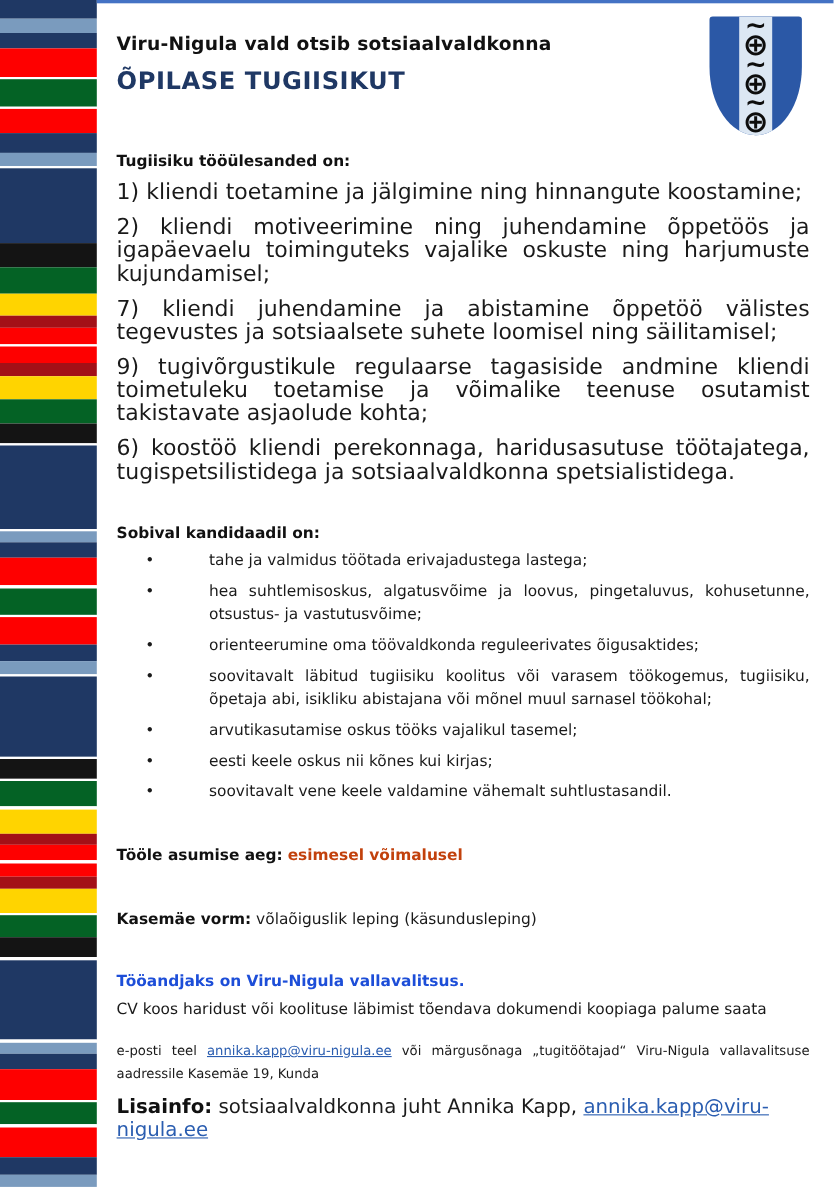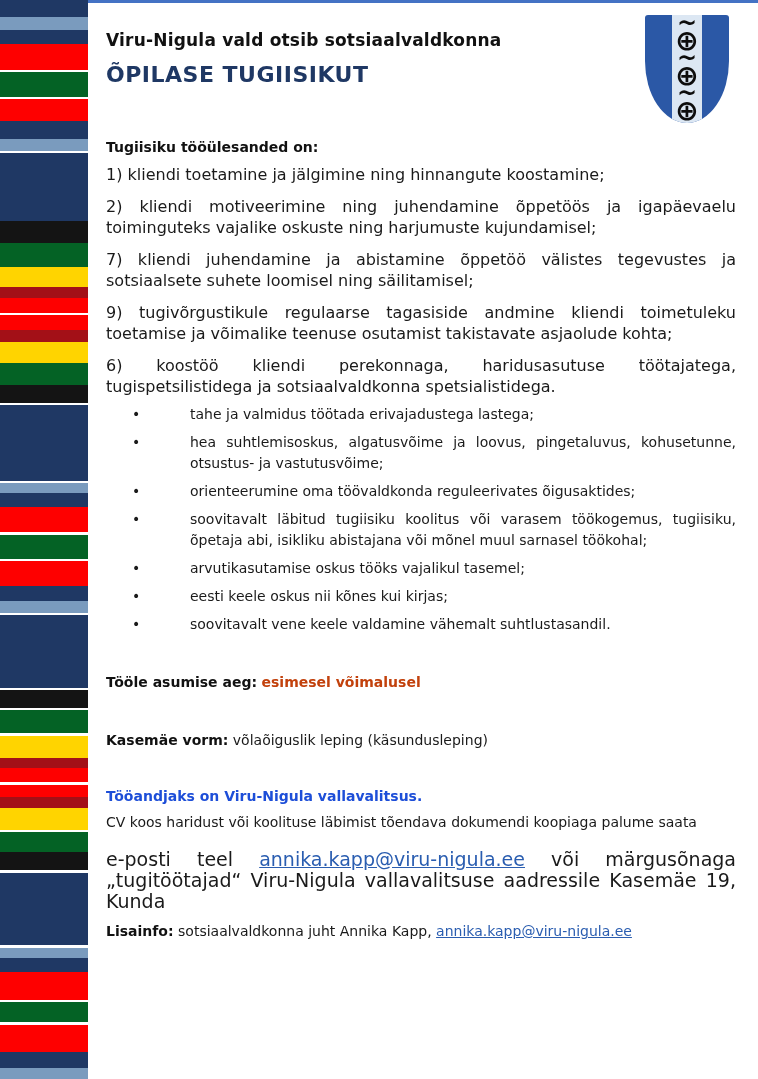--- a/index.html
+++ b/index.html
@@ -6,33 +6,33 @@
   .page{position:relative;width:758px;height:1079px;background:#ffffff;overflow:hidden;
         font-family:"DejaVu Sans","Liberation Sans",sans-serif;color:#1a1a1a;}
   .topline{position:absolute;left:88px;top:0;right:0;height:3px;background:#4472c4;}
   .sidebar{position:absolute;left:0;top:0;width:88px;height:1079px;font-size:0;}
   .stripe{width:100%;}
   .content{position:absolute;left:106px;top:0;width:630px;}
   .h1{margin-top:30px;font-size:17px;font-weight:bold;color:#111111;letter-spacing:0.2px;}
   .h2{margin-top:12px;font-size:22px;font-weight:bold;color:#1f3864;letter-spacing:0.5px;}
   .sec-h{margin-top:52px;font-size:14px;font-weight:bold;color:#111111;}
   .sec-h.candidate{margin-top:38px;}
-  .para{font-size:16px;line-height:21px;text-align:justify;margin:11px 0 0 0;}
+  .para{font-size:20px;line-height:21px;text-align:justify;margin:11px 0 0 0;}
   .para.first{margin-top:9px;}
   .bullets{margin-top:6px;}
   .bullet-row{display:flex;font-size:14px;line-height:21px;margin-top:7px;padding-left:26px;}
   .bullet{width:58px;flex:none;}
   .bullet-text{flex:1;text-align:justify;}
   .term{margin-top:37px;font-size:14px;line-height:21px;margin-bottom:0;}
   .term b{color:#111111;}
   .accent{color:#c2410c;font-weight:bold;}
   .employer{margin-top:37px;font-size:14px;font-weight:bold;color:#1d4ed8;margin-bottom:0;}
   .cv-line{margin-top:8px;font-size:14px;line-height:21px;margin-bottom:16px;}
-  .eposti{margin-top:11px;font-size:19px;line-height:21px;text-align:justify;margin-bottom:0;}
-  .lisainfo{margin-top:9px;font-size:14px;line-height:21px;margin-bottom:2px;}
+  .eposti{margin-top:11px;font-size:12px;line-height:21px;text-align:justify;margin-bottom:0;}
+  .lisainfo{margin-top:9px;font-size:18px;line-height:21px;margin-bottom:2px;}
   .lisainfo b{color:#111111;}
   a.mail{color:#2a5db0;text-decoration:underline;cursor:pointer;}
   
   .crest{position:absolute;right:23px;top:15px;width:96px;height:118px;display:flex;justify-content:center;}
   .shield{width:84px;height:108px;background:#2b58a6;overflow:hidden;display:flex;justify-content:center;
           border-radius:3px 3px 42px 42px / 3px 3px 62px 62px;}
   .pale{width:30px;height:100%;background:#dce7f3;display:flex;flex-direction:column;align-items:center;
         justify-content:space-between;padding:3px 0;box-sizing:border-box;}
   .sym-tilde{font-weight:bold;font-size:24px;line-height:10px;height:10px;color:#0d0d0d;}
   .sym-circle{font-weight:bold;font-size:28px;line-height:25px;height:25px;color:#0d0d0d;}
@@ -127,20 +127,21 @@
     <div class="h1">Viru-Nigula vald otsib sotsiaalvaldkonna</div>
     <div class="h2">ÕPILASE TUGIISIKUT</div>
 
     <div class="sec-h">Tugiisiku tööülesanded on:</div>
     <p class="para first">1) kliendi toetamine ja jälgimine ning hinnangute koostamine;</p>
     <p class="para">2) kliendi motiveerimine ning  juhendamine õppetöös ja igapäevaelu toiminguteks vajalike oskuste ning harjumuste kujundamisel;</p>
     <p class="para">7) kliendi juhendamine ja abistamine õppetöö välistes tegevustes ja sotsiaalsete suhete loomisel ning säilitamisel;</p>
     <p class="para">9) tugivõrgustikule regulaarse tagasiside andmine kliendi toimetuleku toetamise ja võimalike teenuse osutamist takistavate asjaolude kohta;</p>
     <p class="para">6) koostöö kliendi perekonnaga, haridusasutuse töötajatega, tugispetsilistidega ja sotsiaalvaldkonna spetsialistidega.</p>
 
+    <div class="sec-h candidate">Sobival kandidaadil on:</div>
     <div class="bullets">
       <div class="bullet-row">
         <span class="bullet">•</span>
         <span class="bullet-text">tahe ja valmidus töötada erivajadustega lastega;</span>
       </div>
       <div class="bullet-row">
         <span class="bullet">•</span>
         <span class="bullet-text">hea suhtlemisoskus, algatusvõime ja loovus, pingetaluvus, kohusetunne, otsustus- ja vastutusvõime;</span>
       </div>
       <div class="bullet-row">

